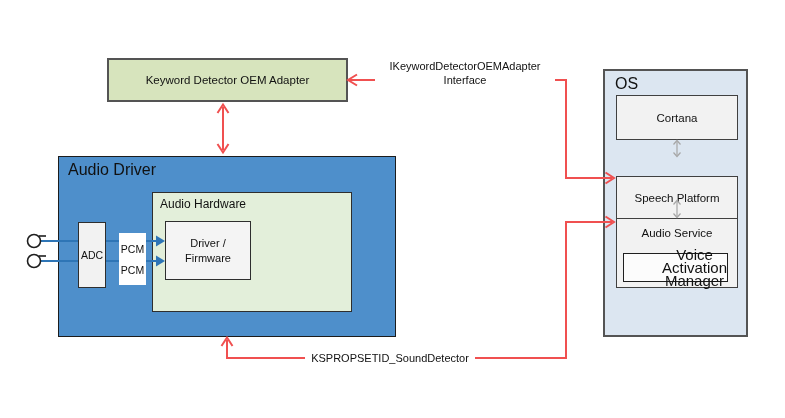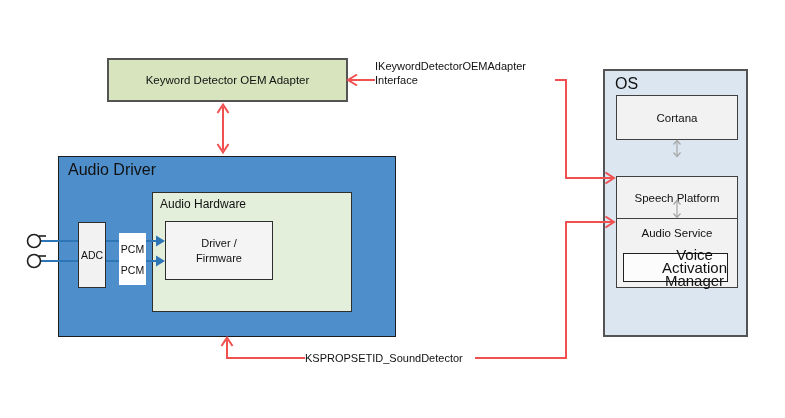--- a/index.html
+++ b/index.html
@@ -12,42 +12,42 @@
   .box.tl{display:block;} 
 
   .keyword{left:107px;top:58px;width:241px;height:44px;
            background:var(--keyword-adapter-fill,#d7e4bd);border:2px solid #545454;align-items:center;}
   .audio-driver{left:58px;top:156px;width:338px;height:181px;
            background:var(--audio-driver-fill,#4e8fcb);border:1.5px solid #1c1c1c;}
   .audio-driver .corner-label{position:absolute;left:9px;top:4px;font-size:16px;}
   .audio-hardware{left:152px;top:192px;width:200px;height:120px;
            background:var(--audio-hardware-fill,#e3efda);border:1.5px solid #2e2e2e;}
   .audio-hardware .corner-label{position:absolute;left:7px;top:4px;font-size:12px;}
-  .driver-firmware{left:165px;top:221px;width:108px;height:59px;
+  .driver-firmware{left:165px;top:221px;width:86px;height:59px;
            background:var(--white-box-fill,#f4f4f4);border:1.5px solid #2e2e2e;
            flex-direction:column;line-height:15px;font-size:11px;}
   .adc{left:78px;top:222px;width:28px;height:66px;
            background:var(--gray-box-fill,#f2f2f2);border:1.5px solid #2e2e2e;font-size:10.5px;}
   .os{left:603px;top:69px;width:145px;height:268px;
            background:var(--os-fill,#dce6f1);border:2px solid #545454;}
   .os .corner-label{position:absolute;left:10px;top:4px;font-size:16px;}
   .cortana{left:616px;top:95px;width:122px;height:45px;background:var(--gray-box-fill,#f2f2f2);}
   .speech{left:616px;top:157px;width:122px;height:43px;background:var(--gray-box-fill,#f2f2f2);margin-top:19px;}
   .audio-service{left:616px;top:218px;width:122px;height:70px;
            background:var(--gray-box-fill,#f2f2f2);align-items:flex-start;}
   .audio-service .svc-label{display:block;width:100%;margin-top:8px;}
   .vam{left:623px;top:253px;width:105px;height:29px;background:#fcfcfc;
            border:1.5px solid #1f1f1f;line-height:13px;font-size:15px;padding-left:38px;}
 
   .pcm{position:absolute;width:27px;height:31px;background:#fff;z-index:3;
        display:flex;align-items:center;justify-content:center;font-size:10.5px;}
   .pcm.p1{left:119px;top:233px;}
   .pcm.p2{left:119px;top:254px;}
 
-  .float-label{position:absolute;background:#fff;text-align:left;
+  .float-label{position:absolute;background:#fff;text-align:center;
        font-size:11px;line-height:14px;z-index:3;}
   .ikeyword-label{left:375px;top:59px;width:180px;}
   .ksprop-label{left:305px;top:351px;width:170px;}
 
   svg.overlay{position:absolute;left:0;top:0;z-index:2;}
   .stroke-red{stroke:var(--red-arrow,#f05050);fill:none;stroke-width:2;}
   .stroke-blue{stroke:var(--blue-line,#2e75b6);fill:none;stroke-width:2;}
   .fill-blue{fill:var(--blue-line,#2e75b6);stroke:none;}
   .stroke-gray{stroke:var(--gray-arrow,#a6a6a6);fill:none;stroke-width:1.2;}
   .jack{stroke:#1f1f1f;fill:#fff;stroke-width:1.6;}

